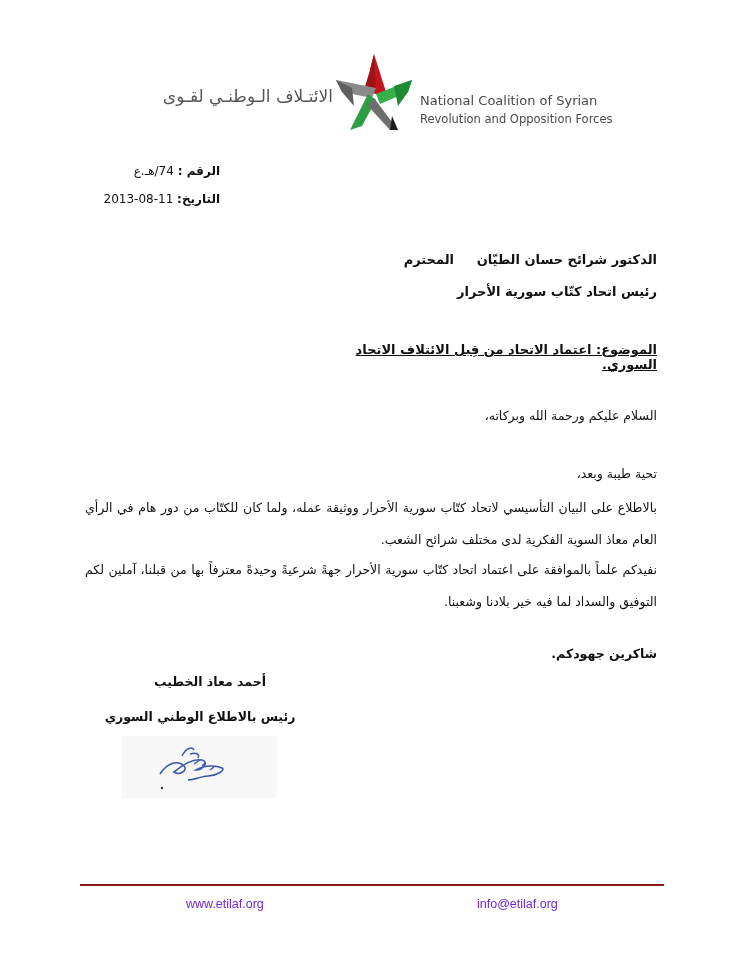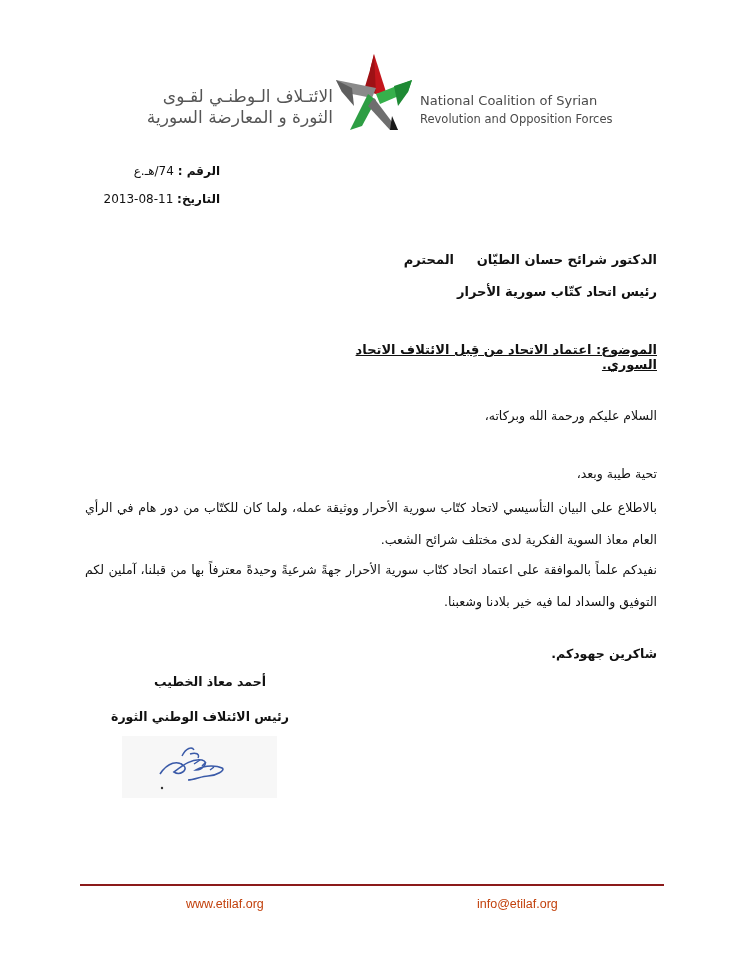--- a/index.html
+++ b/index.html
@@ -30,30 +30,29 @@
   #salutation { left: 300px; top: 454px; width: 357px; }
   #para1 { left: 85px; top: 480px; width: 572px; line-height: 32px; text-align: justify; text-align-last: right; }
   #para2 { left: 85px; top: 542px; width: 572px; line-height: 32px; text-align: justify; text-align-last: right; }
   #closing { left: 300px; top: 634px; width: 357px; font-weight: bold; font-size: 12.5px; }
   #sig-name { left: 120px; top: 662px; width: 180px; font-weight: bold; font-size: 12.5px; text-align: center; }
   #sig-title { left: 100px; top: 697px; width: 200px; font-weight: bold; font-size: 12.5px; text-align: center; }
   #signature { left: 122px; top: 724px; width: 155px; height: 62px; background: #f7f7f7; }
 
   
   #footer-rule { left: 80px; top: 872px; width: 584px; height: 2px; background: #8b1a1a; }
-  .footer-link { font-family: "Liberation Sans", sans-serif; font-size: 12.5px; color: #c2410c; text-decoration: none; }
+  .footer-link { font-family: "Liberation Sans", sans-serif; font-size: 12.5px; color: #6d28d9; text-decoration: none; }
   #footer-web { left: 186px; top: 885px; }
   #footer-email { left: 477px; top: 885px; }
 </style>
 </head>
 <body>
 
 <div id="ar-org" class="abs">
   <div>الائتـلاف الـوطنـي لقـوى</div>
-  <div>الثورة و المعارضة السورية</div>
 </div>
 
 <div id="logo" class="abs">
   <svg width="84" height="84" viewBox="0 0 84 84">
 
     <polygon points="42,4 54,42 44,44 38,20" fill="#c4161c"></polygon>
     <polygon points="42,4 38,20 32,40 44,44" fill="#9e1115"></polygon>
 
     <polygon points="4,30 44,38 40,48 10,42" fill="#8a8a8a"></polygon>
     <polygon points="4,30 10,42 22,56 20,38" fill="#5e5e5e"></polygon>
@@ -84,21 +83,21 @@
 
 <div id="recipient-name" class="abs para" style="white-space:pre;">الدكتور شرائح حسان الطيّان     المحترم</div>
 <div id="recipient-title" class="abs para">رئيس اتحاد كتّاب سورية الأحرار</div>
 <div id="subject" class="abs para">الموضوع: اعتماد الاتحاد من قِبل الائتلاف الاتحاد السوري.</div>
 <div id="greeting" class="abs para">السلام عليكم ورحمة الله وبركاته،</div>
 <div id="salutation" class="abs para">تحية طيبة وبعد،</div>
 <div id="para1" class="abs para">بالاطلاع على البيان التأسيسي لاتحاد كتّاب سورية الأحرار ووثيقة عمله، ولما كان للكتّاب من دور هام في الرأي العام معاذ السوية الفكرية لدى مختلف شرائح الشعب.</div>
 <div id="para2" class="abs para">نفيدكم علماً بالموافقة على اعتماد اتحاد كتّاب سورية الأحرار جهةً شرعيةً وحيدةً معترفاً بها من قبلنا، آملين لكم التوفيق والسداد لما فيه خير بلادنا وشعبنا.</div>
 <div id="closing" class="abs para">شاكرين جهودكم.</div>
 <div id="sig-name" class="abs para">أحمد معاذ الخطيب</div>
-<div id="sig-title" class="abs para">رئيس الائتلاف الوطني الثورة</div>
+<div id="sig-title" class="abs para">رئيس بالاطلاع الوطني السوري</div>
 
 <div id="signature" class="abs">
   <svg width="155" height="62" viewBox="0 0 155 62">
     <path d="M38,38 C46,26 56,24 62,30 C66,34 58,40 52,36 C60,30 70,22 80,24 C88,26 80,34 74,34 C84,28 96,30 100,32 C104,34 94,40 86,40 C80,40 72,44 66,44" stroke="#3a5aa8" stroke-width="1.6" fill="none"></path>
     <path d="M60,20 C64,12 70,10 72,14 M68,18 C74,16 78,18 76,22 M72,28 l6,-4 M80,30 l4,-4 M88,34 l4,-3" stroke="#3a5aa8" stroke-width="1.4" fill="none"></path>
     <circle cx="40" cy="52" r="1.2" fill="#333"></circle>
   </svg>
 </div>
 
 <div id="footer-rule" class="abs"></div>

